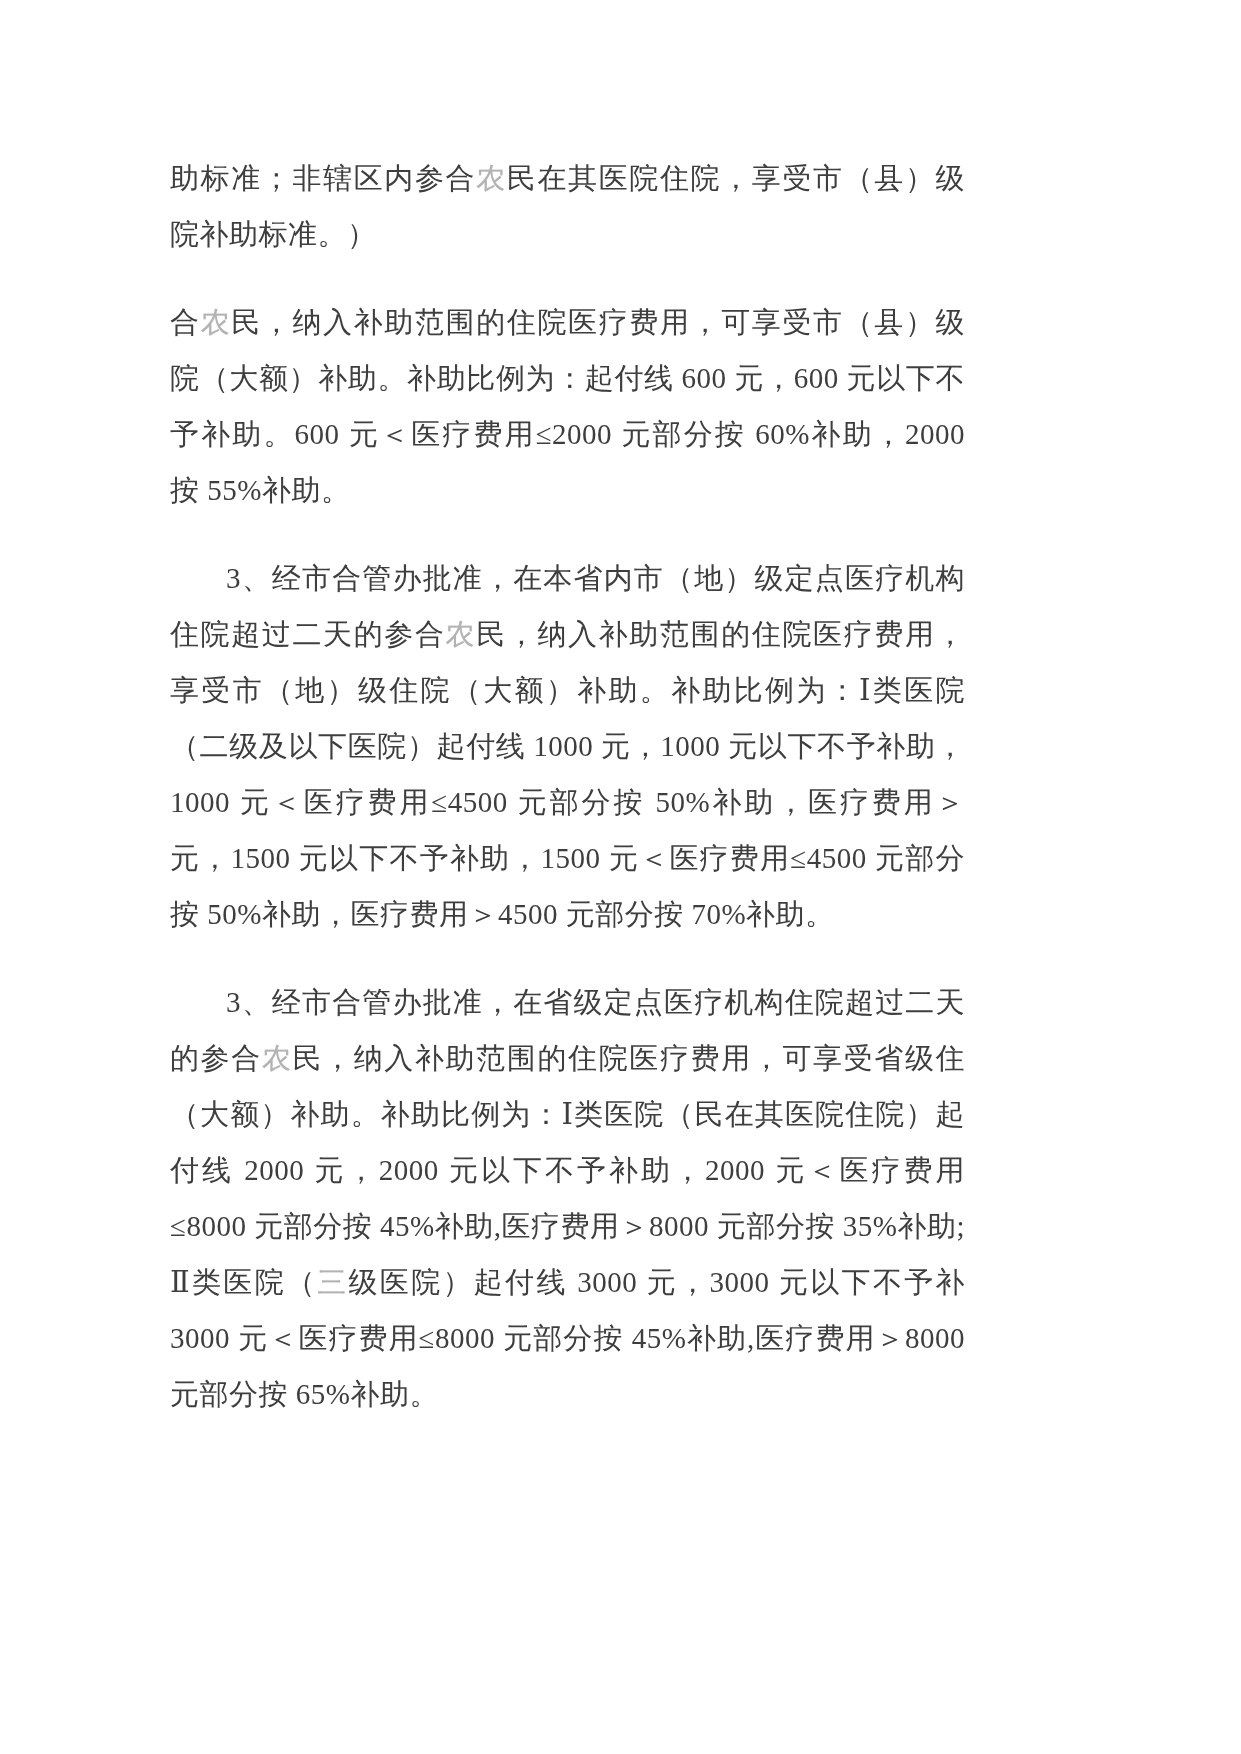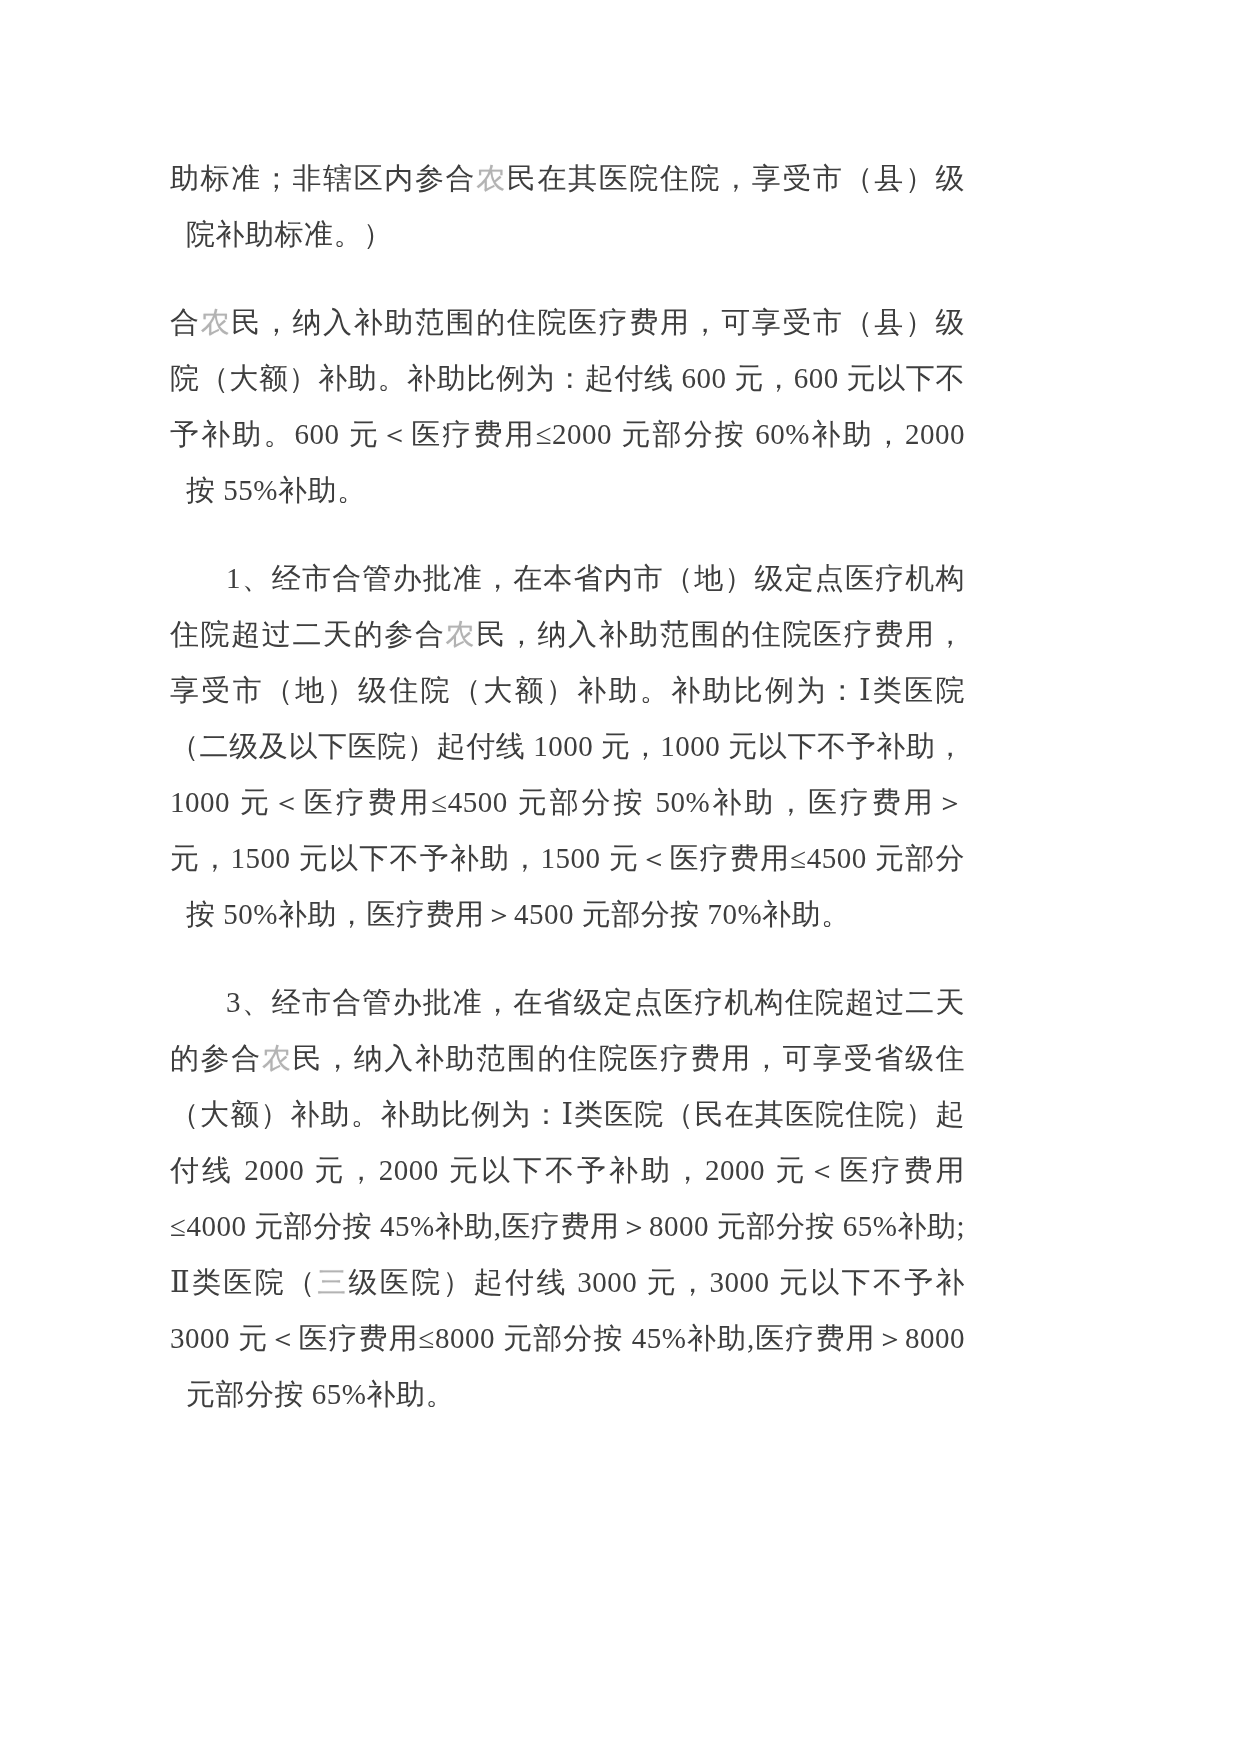--- a/index.html
+++ b/index.html
@@ -36,21 +36,20 @@
     text-align-last: justify;
     white-space: normal;
     height: 56px;
     overflow: hidden;
   }
   .doc-line.indent {
     padding-left: 56px;
   }
   .doc-line.last {
     text-align-last: left;
-    margin-left: 16px;
   }
   .faint {
     color: #b3b3b3;
     text-shadow: 0 0 1px #d8d8d8;
   }
 </style>
 </head>
 <body>
 
 <div class="page">
@@ -59,32 +58,32 @@
         <div class="doc-line">助标准；非辖区内参合<span class="faint">农</span>民在其医院住院，享受市（县）级住</div>
         <div class="doc-line last">院补助标准。）</div>
       </div>
       <div class="paragraph">
         <div class="doc-line">合<span class="faint">农</span>民，纳入补助范围的住院医疗费用，可享受市（县）级住</div>
         <div class="doc-line">院（大额）补助。补助比例为：起付线 600 元，600 元以下不</div>
         <div class="doc-line">予补助。600 元＜医疗费用≤2000 元部分按 60%补助，2000 元</div>
         <div class="doc-line last">按 55%补助。</div>
       </div>
       <div class="paragraph">
-        <div class="doc-line indent">1、经市合管办批准，在本省内市（地）级定点医疗机构</div>
+        <div class="doc-line indent">3、经市合管办批准，在本省内市（地）级定点医疗机构</div>
         <div class="doc-line">住院超过二天的参合<span class="faint">农</span>民，纳入补助范围的住院医疗费用，可</div>
         <div class="doc-line">享受市（地）级住院（大额）补助。补助比例为：Ⅰ类医院</div>
         <div class="doc-line">（二级及以下医院）起付线 1000 元，1000 元以下不予补助，</div>
         <div class="doc-line">1000 元＜医疗费用≤4500 元部分按 50%补助，医疗费用＞</div>
         <div class="doc-line">元，1500 元以下不予补助，1500 元＜医疗费用≤4500 元部分</div>
         <div class="doc-line last">按 50%补助，医疗费用＞4500 元部分按 70%补助。</div>
       </div>
       <div class="paragraph">
         <div class="doc-line indent">3、经市合管办批准，在省级定点医疗机构住院超过二天</div>
         <div class="doc-line">的参合<span class="faint">农</span>民，纳入补助范围的住院医疗费用，可享受省级住院</div>
         <div class="doc-line">（大额）补助。补助比例为：Ⅰ类医院（民在其医院住院）起</div>
         <div class="doc-line">付线 2000 元，2000 元以下不予补助，2000 元＜医疗费用</div>
-        <div class="doc-line">≤4000 元部分按 45%补助,医疗费用＞8000 元部分按 65%补助;</div>
+        <div class="doc-line">≤8000 元部分按 45%补助,医疗费用＞8000 元部分按 35%补助;</div>
         <div class="doc-line">Ⅱ类医院（<span class="faint">三</span>级医院）起付线 3000 元，3000 元以下不予补助，</div>
         <div class="doc-line">3000 元＜医疗费用≤8000 元部分按 45%补助,医疗费用＞8000</div>
         <div class="doc-line last">元部分按 65%补助。</div>
       </div>
     </div>
 </div>
 
 </body></html>

